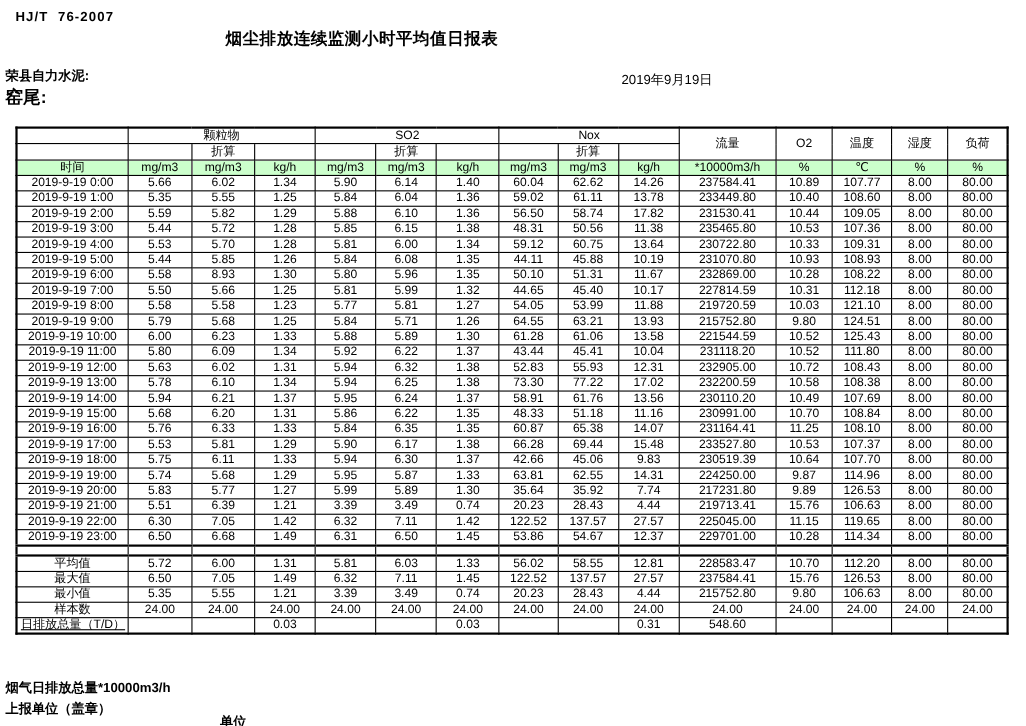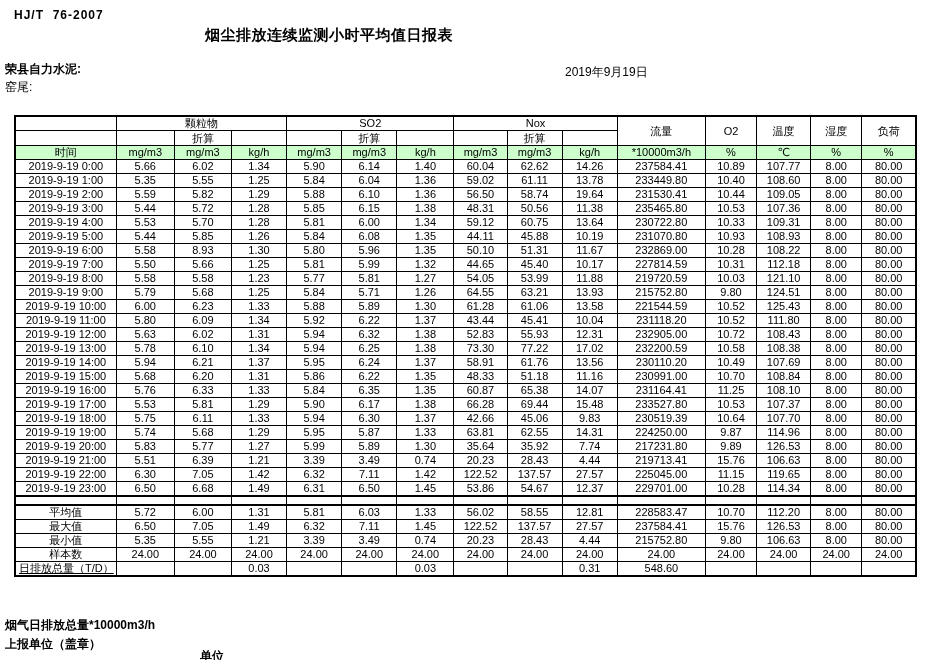--- a/index.html
+++ b/index.html
@@ -10,21 +10,21 @@
     background: #ffffff;
     font-family: "Liberation Sans", "DejaVu Sans", sans-serif;
     color: #000;
     position: relative;
     overflow: hidden;
   }
   .abs { position: absolute; white-space: pre; }
   .std-no { left: 14px; top: 8px; font-size: 12px; font-weight: bold; letter-spacing: 1px; text-align: right; }
   .title { left: 205px; top: 26px; font-size: 15px; font-weight: bold; letter-spacing: 0.5px; font-family: Liberation Mono, monospace; }
   .company { left: 5px; top: 61px; font-size: 12px; font-weight: bold; }
-  .location { left: 5px; top: 79px; font-size: 12px; font-weight: normal; text-align: center; }
+  .location { left: 5px; top: 79px; font-size: 16px; font-weight: bold; text-align: center; }
   .date { left: 565px; top: 64px; font-size: 12px; }
   .footnote { left: 5px; top: 617px; font-size: 12px; font-weight: bold; }
   .report-unit { left: 5px; top: 636px; font-size: 12px; font-weight: bold; }
   .unit-label { left: 200px; top: 636px; font-size: 12px; font-weight: bold; margin-top: 12px; }
 
   table.report {
     position: absolute; left: 14px; top: 115px;
     border-collapse: collapse; table-layout: fixed;
     width: 903px;
     border: 2px solid var(--line);
@@ -156,21 +156,21 @@
       <tr>
         <td class="time">2019-9-19  2:00</td>
         <td class="num">5.59</td>
         <td class="num">5.82</td>
         <td class="num">1.29</td>
         <td class="num">5.88</td>
         <td class="num">6.10</td>
         <td class="num">1.36</td>
         <td class="num">56.50</td>
         <td class="num">58.74</td>
-        <td class="num">19.64</td>
+        <td class="num">17.82</td>
         <td class="num">231530.41</td>
         <td class="num">10.44</td>
         <td class="num">109.05</td>
         <td class="num">8.00</td>
         <td class="num">80.00</td>
       </tr>
       <tr>
         <td class="time">2019-9-19  3:00</td>
         <td class="num">5.44</td>
         <td class="num">5.72</td>

